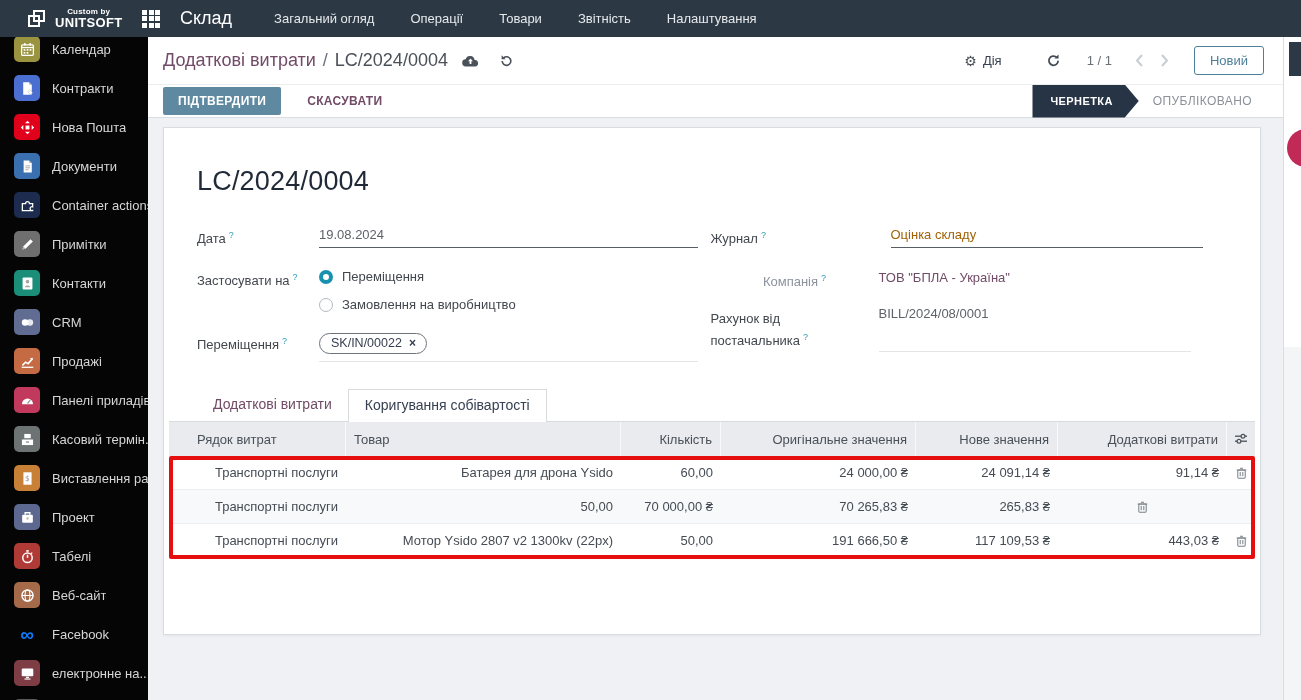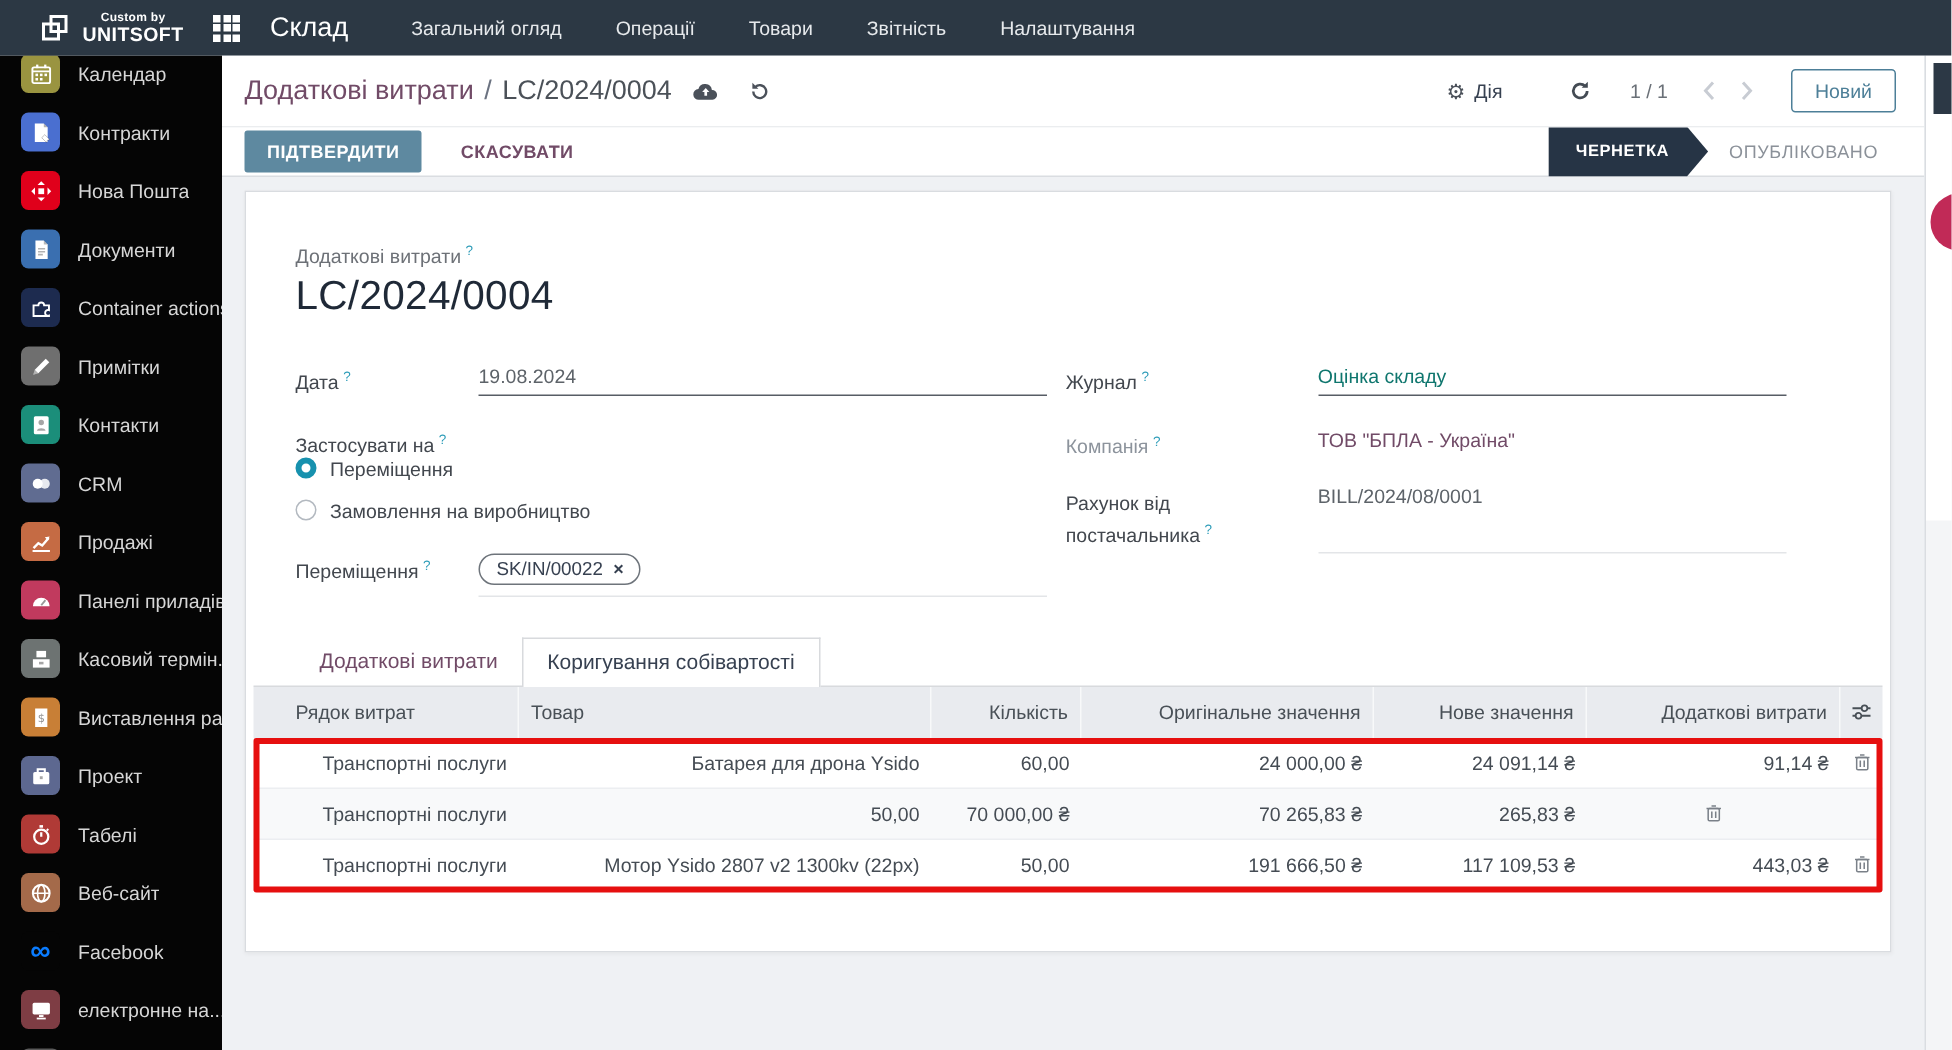--- a/index.html
+++ b/index.html
@@ -96,21 +96,21 @@
   .doc-label { font-size:13px; color:#6d7177; }
   .help { color:#2d9cb8; font-size:9px; vertical-align:super; margin-left:3px; }
   .doc-title { font-size:27px; color:#1f2937; font-weight:500; margin-top:4px; letter-spacing:.2px; }
 
   .field-grid { display:flex; margin-top:30px; }
   .fcol { width:50%; }
   .frow { display:flex; margin-bottom:0; }
   .flabel { font-size:13px; color:#42474e; font-weight:400; padding-top:3px; }
   .fcol-left .flabel { width:122px; flex:0 0 auto; }
   .fcol-right .flabel { width:168px; flex:0 0 auto; }
-  .flabel.muted { color:#8c939c; }
+  .flabel.muted { color:#8c939c;text-align:center; }
   .fvalue { font-size:13px; color:#5d6369; }
   .inp-line { border-bottom:1px solid #575d65; padding-bottom:5px; }
   .inp-line-light { border-bottom:1px solid #e3e5e8; padding-bottom:6px; }
   .val-link { color:#714B67; cursor:pointer; }
   .fcol-left .fvalue { width:379px; }
   .fcol-right .fvalue { width:312px; }
 
   .radio-row { display:flex; align-items:center; margin-bottom:13px; cursor:pointer; }
   .radio { width:14px; height:14px; border-radius:50%; margin-right:9px; flex:0 0 auto; }
   .radio.on { border:4.5px solid #1791ae; background:#fff; }
@@ -417,35 +417,32 @@
   <button class="btn-cancel">СКАСУВАТИ</button>
   <div class="stage-pipeline">
     <div class="stage-active">ЧЕРНЕТКА</div>
     <div class="stage-inactive">ОПУБЛІКОВАНО</div>
   </div>
 </div>
 
 <div class="content-bg">
   <div class="sheet">
     <div class="sheet-inner">
-      <div class="doc-label">
-        <span>Додаткові витрати</span><sup class="help">?</sup>
-      </div>
       <div class="doc-title">LC/2024/0004</div>
 
       <div class="field-grid">
 
         <div class="fcol fcol-left">
           <div class="frow" style="margin-bottom:21px;">
             <div class="flabel">
               <span>Дата</span><sup class="help">?</sup>
             </div>
             <div class="fvalue inp-line">19.08.2024</div>
           </div>
-          <div class="frow" style="margin-bottom:8px;flex-direction:column;">
+          <div class="frow" style="margin-bottom:8px;">
             <div class="flabel">
               <span>Застосувати на</span><sup class="help">?</sup>
             </div>
             <div id="apply-on-group">
                 <div class="radio-row">
                   <span class="radio on"></span>
                   <span class="radio-label">Переміщення</span>
                 </div>
                 <div class="radio-row">
                   <span class="radio off"></span>
@@ -464,21 +461,21 @@
               </span>
             </div>
           </div>
         </div>
 
         <div class="fcol fcol-right">
           <div class="frow" style="margin-bottom:22px;">
             <div class="flabel">
               <span>Журнал</span><sup class="help">?</sup>
             </div>
-            <div class="fvalue inp-line" style="color:#0f766e;">Оцінка складу</div>
+            <div class="fvalue inp-line" style="color:#a16207;margin-left:12px;">Оцінка складу</div>
           </div>
           <div class="frow" style="margin-bottom:17px;">
             <div class="flabel muted">
               <span>Компанія</span><sup class="help">?</sup>
             </div>
             <div class="fvalue val-link">ТОВ "БПЛА - Україна"</div>
           </div>
           <div class="frow">
             <div class="flabel" style="width:168px; line-height:1.6;">
               <span>Рахунок від постачальника</span><sup class="help">?</sup>

